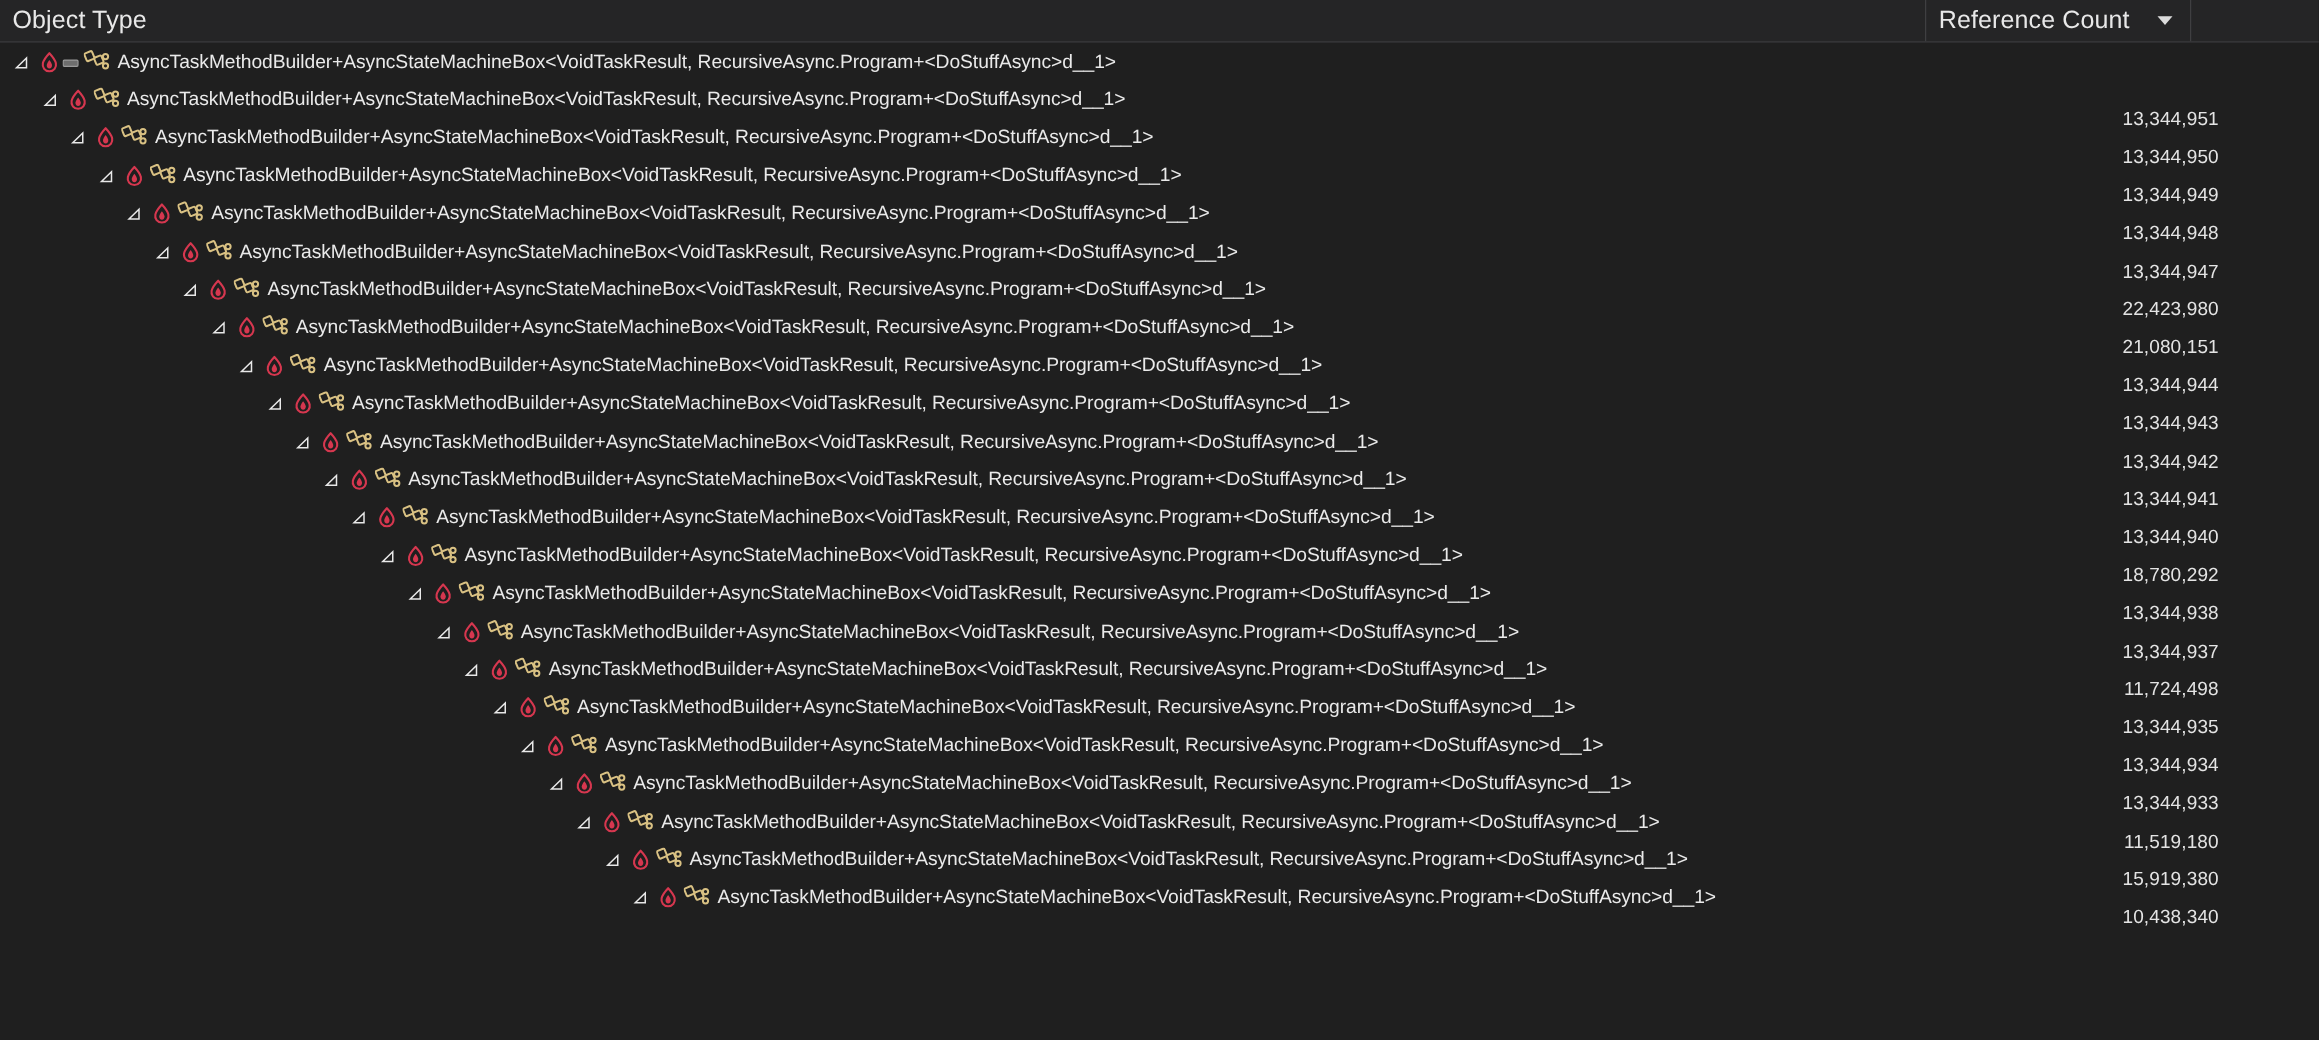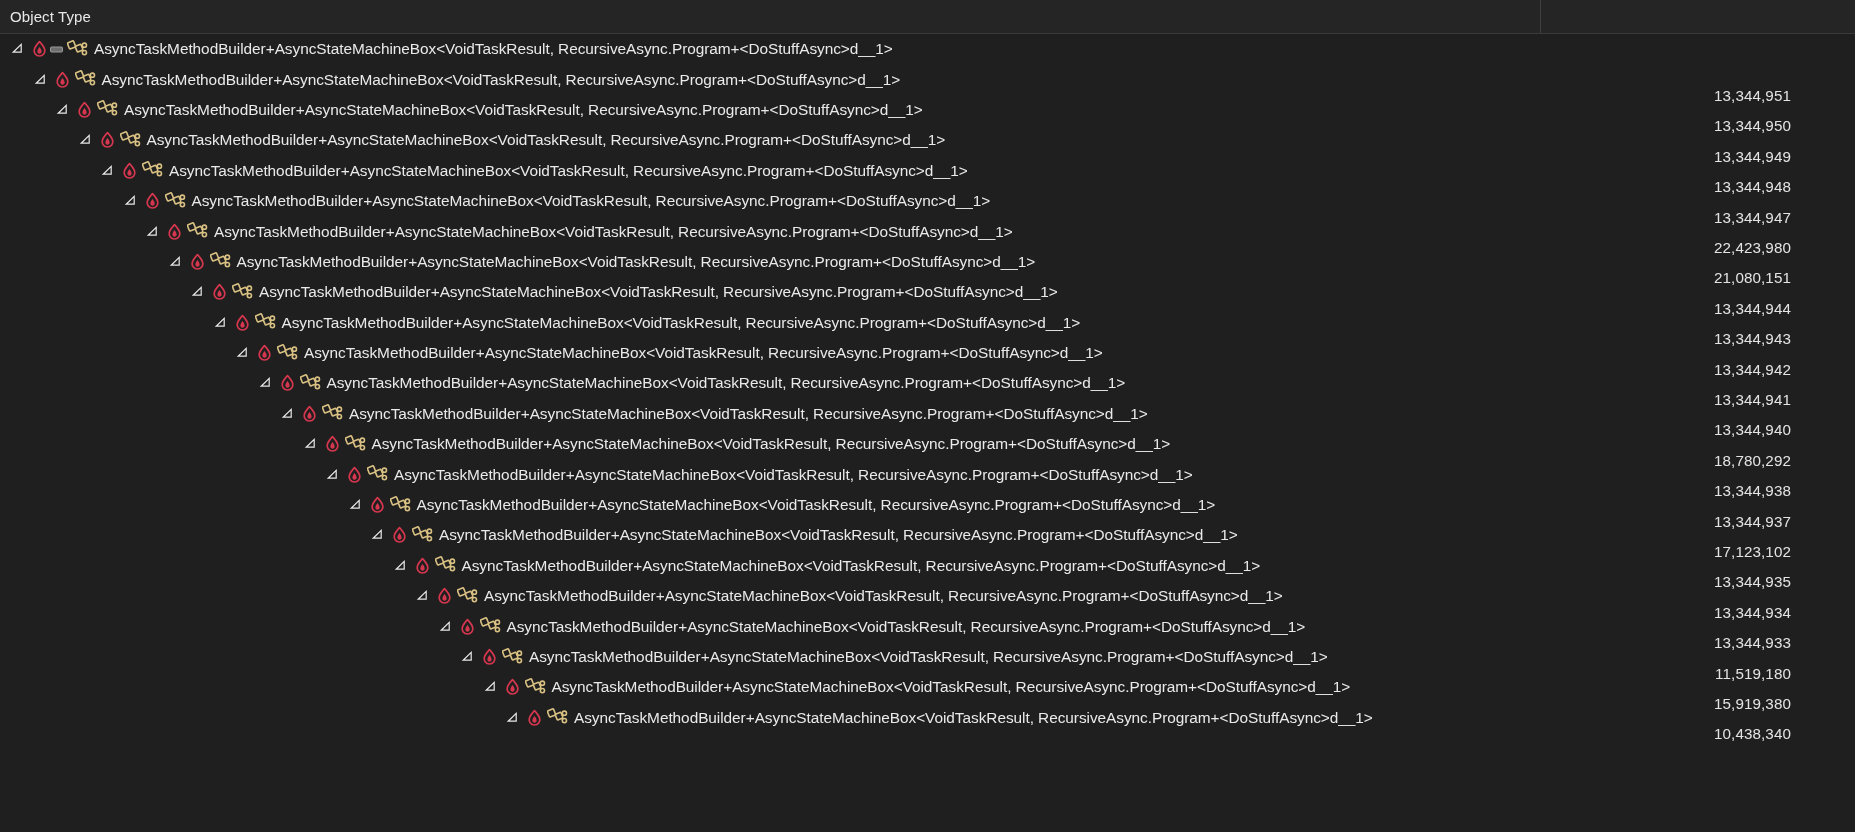--- a/index.html
+++ b/index.html
@@ -27,21 +27,21 @@
 
   
   .header {
     height: 33px;
     min-height: 33px;
     background: #252526;
     border-bottom: 1px solid #3a3a3c;
     display: flex;
     align-items: center;
     position: relative;
-    font-size: 15px;
+    font-size: 20px;
     color: #e8e8e8;
   }
   .col-head {
     height: 33px;
     display: flex;
     align-items: center;
     position: relative;
     box-sizing: border-box;
   }
   .col-head.objtype {
@@ -78,21 +78,21 @@
   .row {
     height: 30.4px;
     display: flex;
     align-items: center;
     position: relative;
     box-sizing: border-box;
     white-space: nowrap;
   }
   .row-left {
     display: flex;
-    align-items: center;
+    align-items: flex-end;
     flex: 0 0 auto;
     min-width: 0;
   }
   .expander {
     width: 16px;
     height: 16px;
     flex: 0 0 16px;
     margin-right: 5px;
     display: inline-flex;
     align-items: center;
@@ -136,40 +136,44 @@
 
   .type-text {
     font-size: 15.4px;
     color: #eaeaea;
     letter-spacing: -0.05px;
     white-space: nowrap;
   }
 
   .refcount-cell {
     position: absolute;
-    right: 0;
+    right: 16px;
     width: 314px;
     text-align: right;
     padding-right: 64px;
     box-sizing: border-box;
     font-size: 15.2px;
     color: #e4e4e4;
     letter-spacing: 0.1px;
     margin-top: 32px;
   }
 </style>
 </head>
 <body>
 
 <div class="grid">
 
   <div class="header">
     <div class="col-head objtype">
       <span class="col-head-label">Object Type</span>
     </div>
+    <div class="col-head refcount">
+      <span class="col-head-label">Reference Count</span>
+      <span class="sort-arrow"></span>
+    </div>
   </div>
 
   <div class="rows" id="rows-container">
       <div class="row" style="height: 30.4px;">
         <div class="row-left" style="padding-left: 10px;">
           <span class="expander">
             <svg width="16" height="16" viewBox="0 0 16 16">
               <path d="M3.2 11.2 L11.2 11.2 L11.2 3.4 Z" fill="none" stroke="#e8e8e8" stroke-width="1.2"></path>
             </svg>
           </span>
@@ -621,21 +625,21 @@
               <rect x="1.2" y="1.6" width="6.6" height="6.6" rx="1.1" transform="rotate(-22 4.5 4.9)" fill="none" stroke="#d9c183" stroke-width="1.6"></rect>
               <rect x="9.0" y="5.0" width="6.2" height="6.2" rx="1.1" transform="rotate(-22 12.1 8.1)" fill="none" stroke="#d9c183" stroke-width="1.6"></rect>
               <circle cx="17.4" cy="5.2" r="2.1" fill="none" stroke="#d9c183" stroke-width="1.6"></circle>
               <circle cx="17.4" cy="12.6" r="2.1" fill="none" stroke="#d9c183" stroke-width="1.6"></circle>
               <line x1="14.6" y1="7.4" x2="16.0" y2="6.2" stroke="#d9c183" stroke-width="1.5"></line>
               <line x1="15.0" y1="10.6" x2="16.2" y2="11.6" stroke="#d9c183" stroke-width="1.5"></line>
             </svg>
           </span>
           <span class="type-text">AsyncTaskMethodBuilder+AsyncStateMachineBox&lt;VoidTaskResult, RecursiveAsync.Program+&lt;DoStuffAsync&gt;d__1&gt;</span>
         </div>
-        <div class="refcount-cell">17,123,102</div>
+        <div class="refcount-cell">11,724,498</div>
       </div>
       <div class="row" style="height: 30.4px;">
         <div class="row-left" style="padding-left: 392.5px;">
           <span class="expander">
             <svg width="16" height="16" viewBox="0 0 16 16">
               <path d="M3.2 11.2 L11.2 11.2 L11.2 3.4 Z" fill="none" stroke="#e8e8e8" stroke-width="1.2"></path>
             </svg>
           </span>
           <span class="flame">
             <svg width="17" height="18" viewBox="0 0 17 18">

